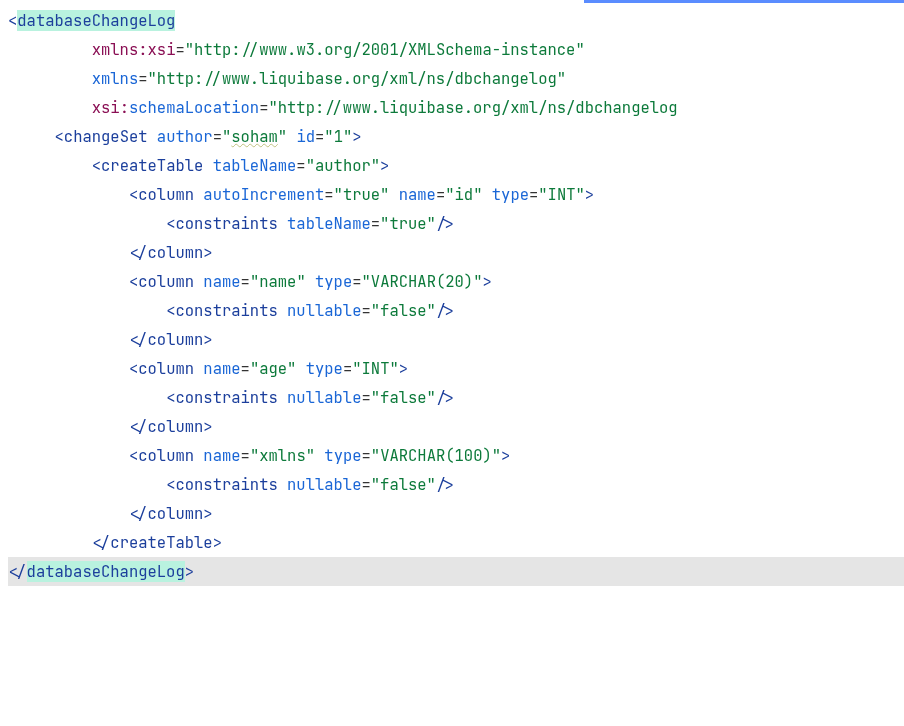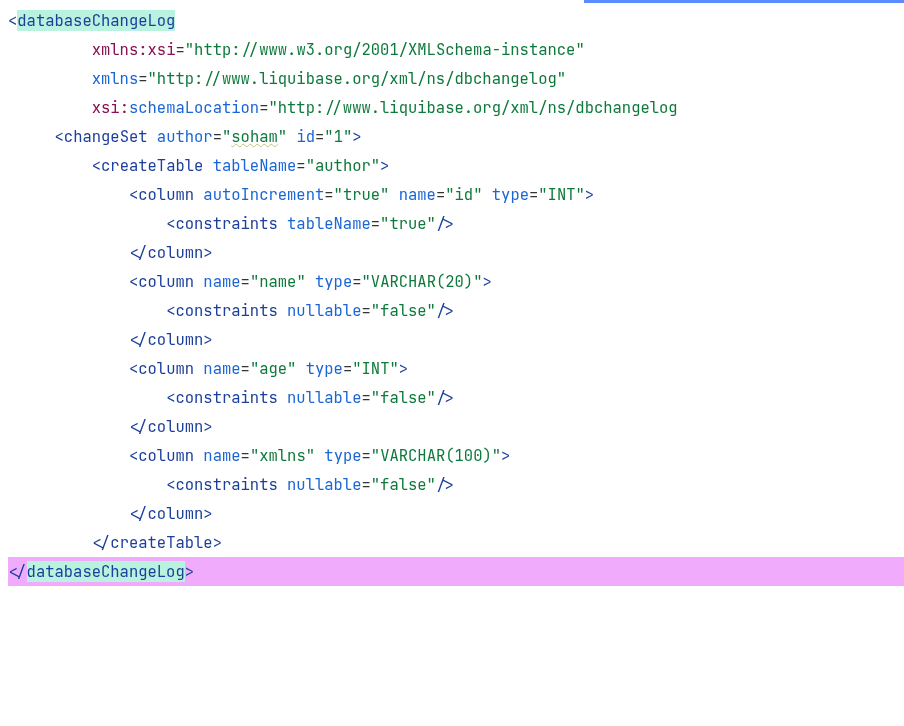--- a/index.html
+++ b/index.html
@@ -25,21 +25,21 @@
   .ws { display:inline-block; } 
   
   .tag   { color: #1c3f9c; }          
   .attr  { color: #1a66d6; }          
   .ns    { color: #8a0f54; }          
   .str   { color: #0d7a3b; }          
   .punct { color: #1c3f9c; }          
   .eq    { color: #333; }
   .hl    { background: #b9f2df; }     
   .hl-end{ background: #b9f2df; }
-  .row-hl { background: #f0abfc; }    
+  .row-hl { background: #e5e5e5; }    
   .bulb {
     position:absolute;
     left: 18px;
     top: 4px;
     width:16px;
     height:16px;
     background: radial-gradient(circle at 50% 40%, #ffe26a 0%, #fcbf1a 60%, #d68a00 100%);
     border-radius: 50% 50% 45% 45%;
   }
   .bulb::after{

